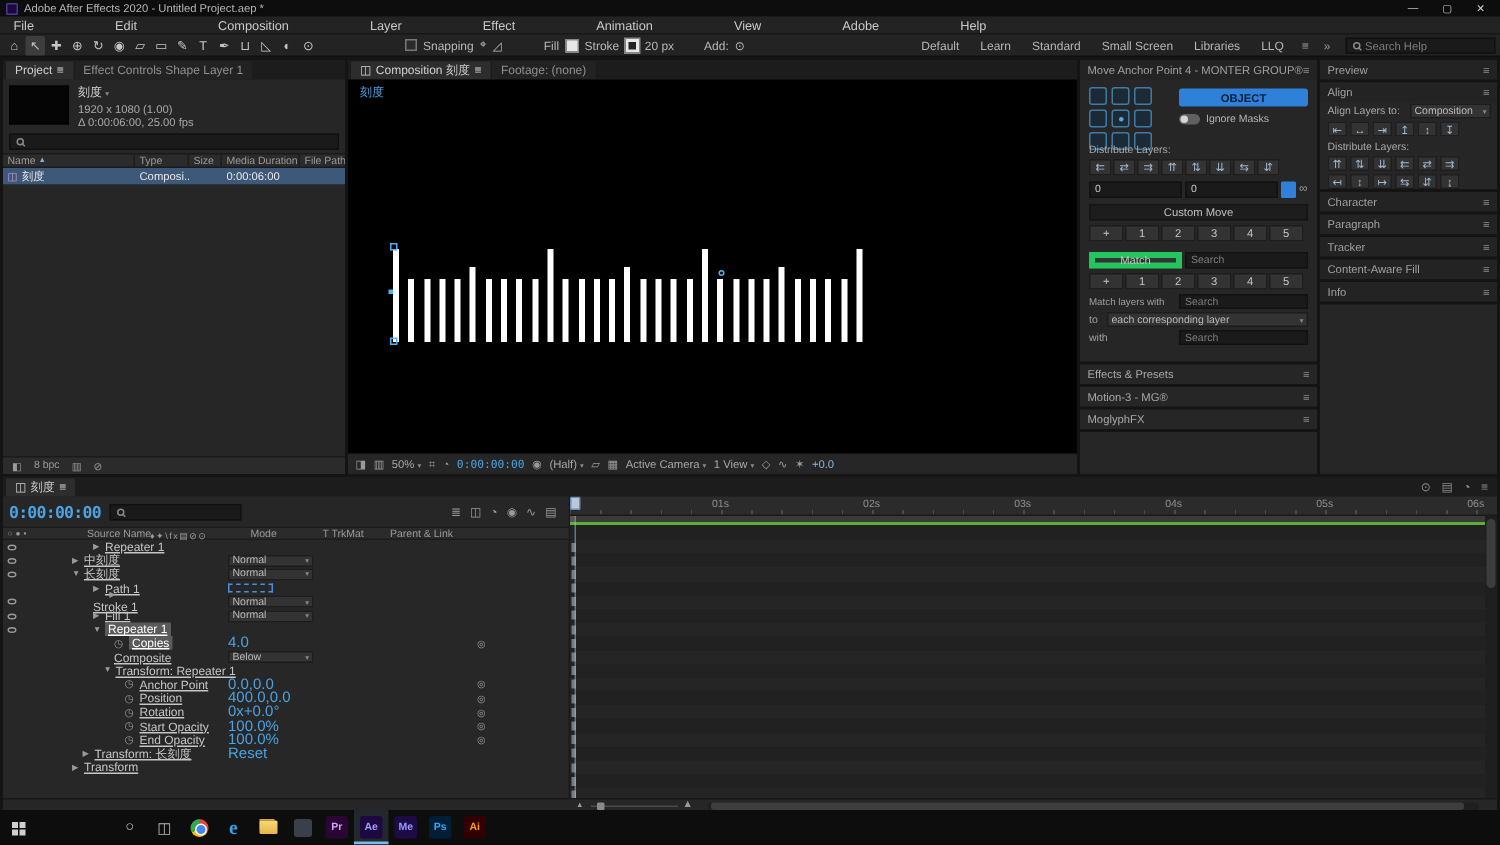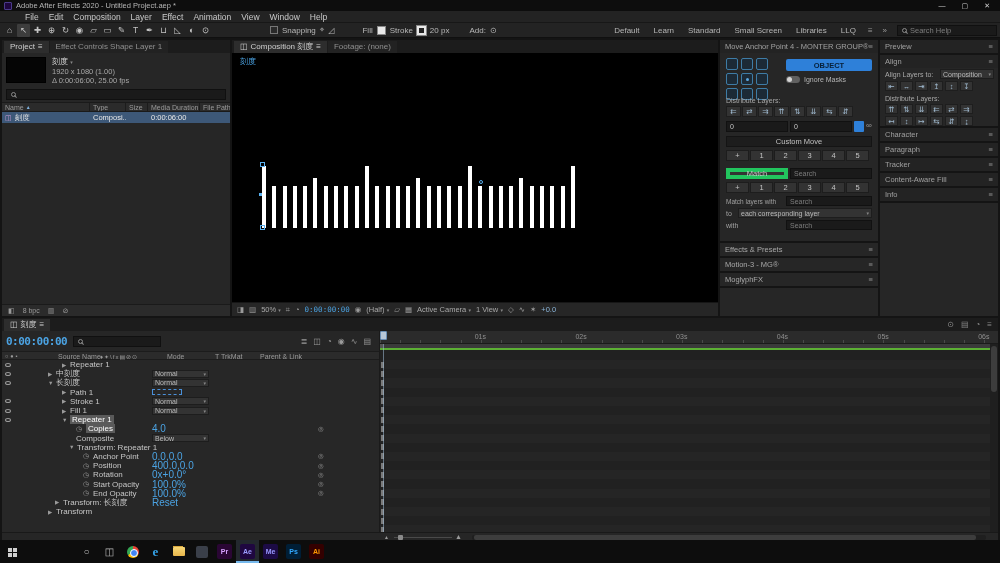--- a/index.html
+++ b/index.html
@@ -3,21 +3,21 @@
 <meta charset="utf-8">
 <style>
 *{margin:0;padding:0;box-sizing:border-box;}
 html,body{width:1000px;height:563px;overflow:hidden;background:#000;}
 #app{position:relative;width:1000px;height:563px;background:#141414;font-family:"Liberation Sans",sans-serif;font-size:9px;color:#bfbfbf;}
 
 
 .titlebar{position:absolute;left:0;top:0;width:100%;height:11px;background:#0d0d0d;display:flex;align-items:center;gap:4px;padding:0 4px;font-size:7.5px;color:#b5b5b5;}
 .app-tile{width:8px;height:8px;background:#1f0740;border:1px solid #4a3b8a;border-radius:1px;}
 .win-controls{margin-left:auto;display:flex;gap:16px;font-size:7px;color:#cfcfcf;padding-right:6px;}
-.menubar{position:absolute;top:11px;left:0;width:100%;height:12px;background:#232323;display:flex;align-items:center;padding-left:20px;font-size:8.5px;color:#c9c9c9;border-bottom:1px solid #171717;}
+.menubar{position:absolute;top:11px;left:0;width:100%;height:12px;background:#232323;display:flex;align-items:center;padding-left:4px;font-size:8.5px;color:#c9c9c9;border-bottom:1px solid #171717;gap:44px;}
 .menu-item{padding:0 5px;cursor:default;}
 .toolbar{position:absolute;top:23px;left:0;width:100%;height:15px;background:#232323;display:flex;align-items:center;font-size:8px;border-bottom:1px solid #101010;}
 .tools{display:flex;gap:1px;padding-left:3px;}
 .tool{width:13px;height:13px;display:flex;align-items:center;justify-content:center;color:#c5c5c5;font-size:8.5px;}
 .tool.active{background:#3d3d3d;border-radius:1px;}
 .snap-area{display:flex;align-items:center;gap:4px;margin-left:58px;color:#b8b8b8;}
 .checkbox{width:8px;height:8px;border:1px solid #777;background:#2a2a2a;}
 .fill-area{display:flex;align-items:center;gap:4px;margin-left:28px;color:#b8b8b8;}
 .swatch-fill{width:9px;height:9px;background:#e8e8e8;border:1px solid #888;}
 .swatch-stroke{width:9px;height:9px;border:2px solid #e8e8e8;outline:1px solid #888;background:transparent;}
@@ -150,21 +150,21 @@
 .th-trk{position:absolute;left:213px;top:1px;font-size:7px;}
 .th-parent{position:absolute;left:258px;top:1px;font-size:7px;}
 .tl-rows{overflow:hidden;height:172px;}
 .tl-row{height:9.2px;position:relative;display:flex;align-items:center;}
 .cell-eye{width:12px;display:flex;justify-content:center;flex:0 0 auto;}
 .eye-glyph{width:6px;height:4px;border:1px solid #9a9a9a;border-radius:50%;}
 .cell-lock{width:10px;flex:0 0 auto;}
 .cell-name{display:flex;align-items:center;white-space:nowrap;}
 .arrow{width:8px;font-size:5.5px;color:#9a9a9a;flex:0 0 auto;}
 .stopwatch{width:9px;font-size:7px;color:#9a9a9a;margin-right:1px;flex:0 0 auto;}
-.row-name{font-size:8px;color:#c6c6c6;}
+.row-name{font-size:8px;color:#c6c6c6;text-decoration:underline;}
 .row-name.sel{background:#5a5a5a;color:#fff;padding:0 2px;}
 .row-value{position:absolute;left:150px;color:#4ba3e3;font-size:10px;white-space:nowrap;}
 .mode-box{position:absolute;left:150px;width:57px;height:8px;background:#333;border:1px solid #1d1d1d;display:flex;align-items:center;font-size:7px;color:#bbb;padding:0 2px;}
 .mode-box i{font-style:normal;}
 .mode-box b{margin-left:auto;font-size:5px;color:#888;font-weight:normal;}
 .kf{position:absolute;left:316px;font-size:6.5px;color:#9a9a9a;}
 .dashed-box{position:absolute;left:150px;width:30px;height:6px;border:1px dashed #4a90d9;}
 .tl-right{position:absolute;left:378px;top:0;right:0;height:100%;background:#212121;}
 .ruler{height:13px;background:#2b2b2b;border-bottom:1px solid #1a1a1a;position:relative;overflow:hidden;}
 .ruler::after{content:"";position:absolute;left:0;right:0;bottom:0;height:3px;background:repeating-linear-gradient(90deg,#4a4a4a 0 1px,transparent 1px 20.14px);}
@@ -218,21 +218,21 @@
   </div>
 
   <div class="menubar">
     <span class="menu-item">File</span>
       <span class="menu-item">Edit</span>
       <span class="menu-item">Composition</span>
       <span class="menu-item">Layer</span>
       <span class="menu-item">Effect</span>
       <span class="menu-item">Animation</span>
       <span class="menu-item">View</span>
-      <span class="menu-item">Window</span>
+      <span class="menu-item">Adobe</span>
       <span class="menu-item">Help</span>
   </div>
 
   <div class="toolbar">
     <span class="tools">
         <span class="tool">⌂</span>
         <span class="tool active">↖</span>
         <span class="tool">✚</span>
         <span class="tool">⊕</span>
         <span class="tool">↻</span>
@@ -629,21 +629,21 @@
                 <span class="arrow">▶</span>
                 <span class="row-name">Path 1</span>
               </span>
               <span class="dashed-box"></span>
             </div>
             <div class="tl-row">
               <span class="cell-eye">
                 <span class="eye-glyph"></span>
               </span>
               <span class="cell-lock"></span>
-              <span class="cell-name" style="padding-left: 38px;">
+              <span class="cell-name" style="padding-left: 38px; flex-direction: column;">
                 <span class="arrow">▶</span>
                 <span class="row-name">Stroke 1</span>
               </span>
               <span class="mode-box">
                 <i>Normal</i>
                 <b>▾</b>
               </span>
             </div>
             <div class="tl-row">
               <span class="cell-eye">

